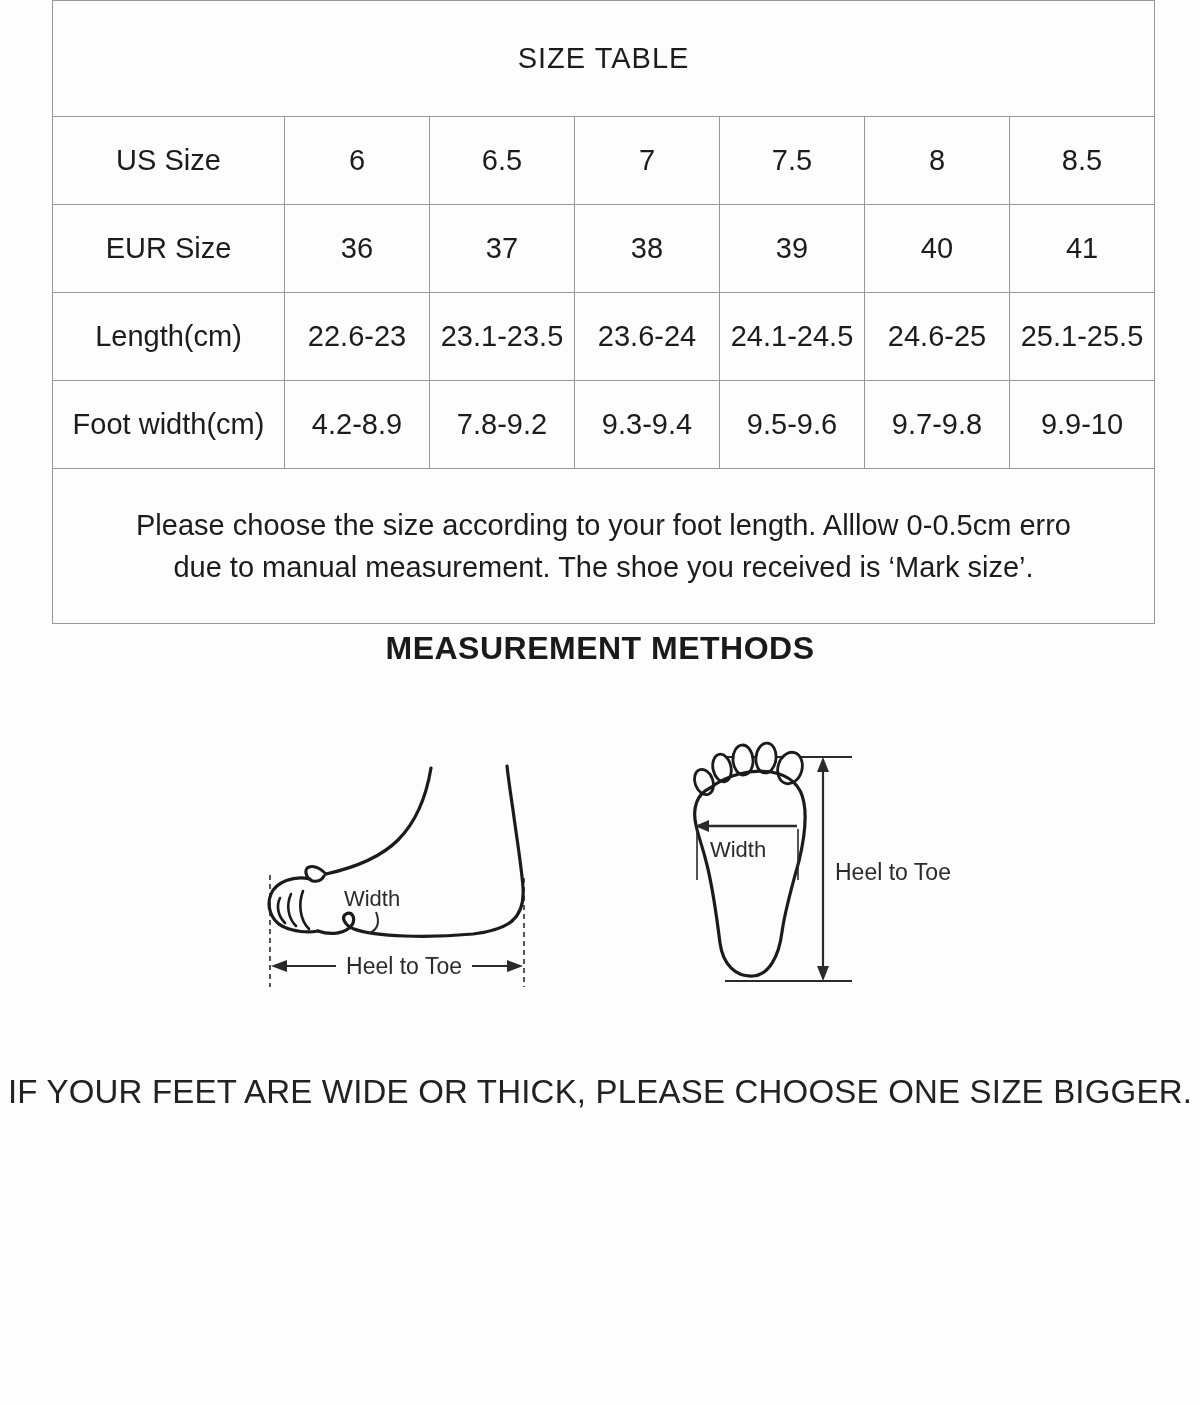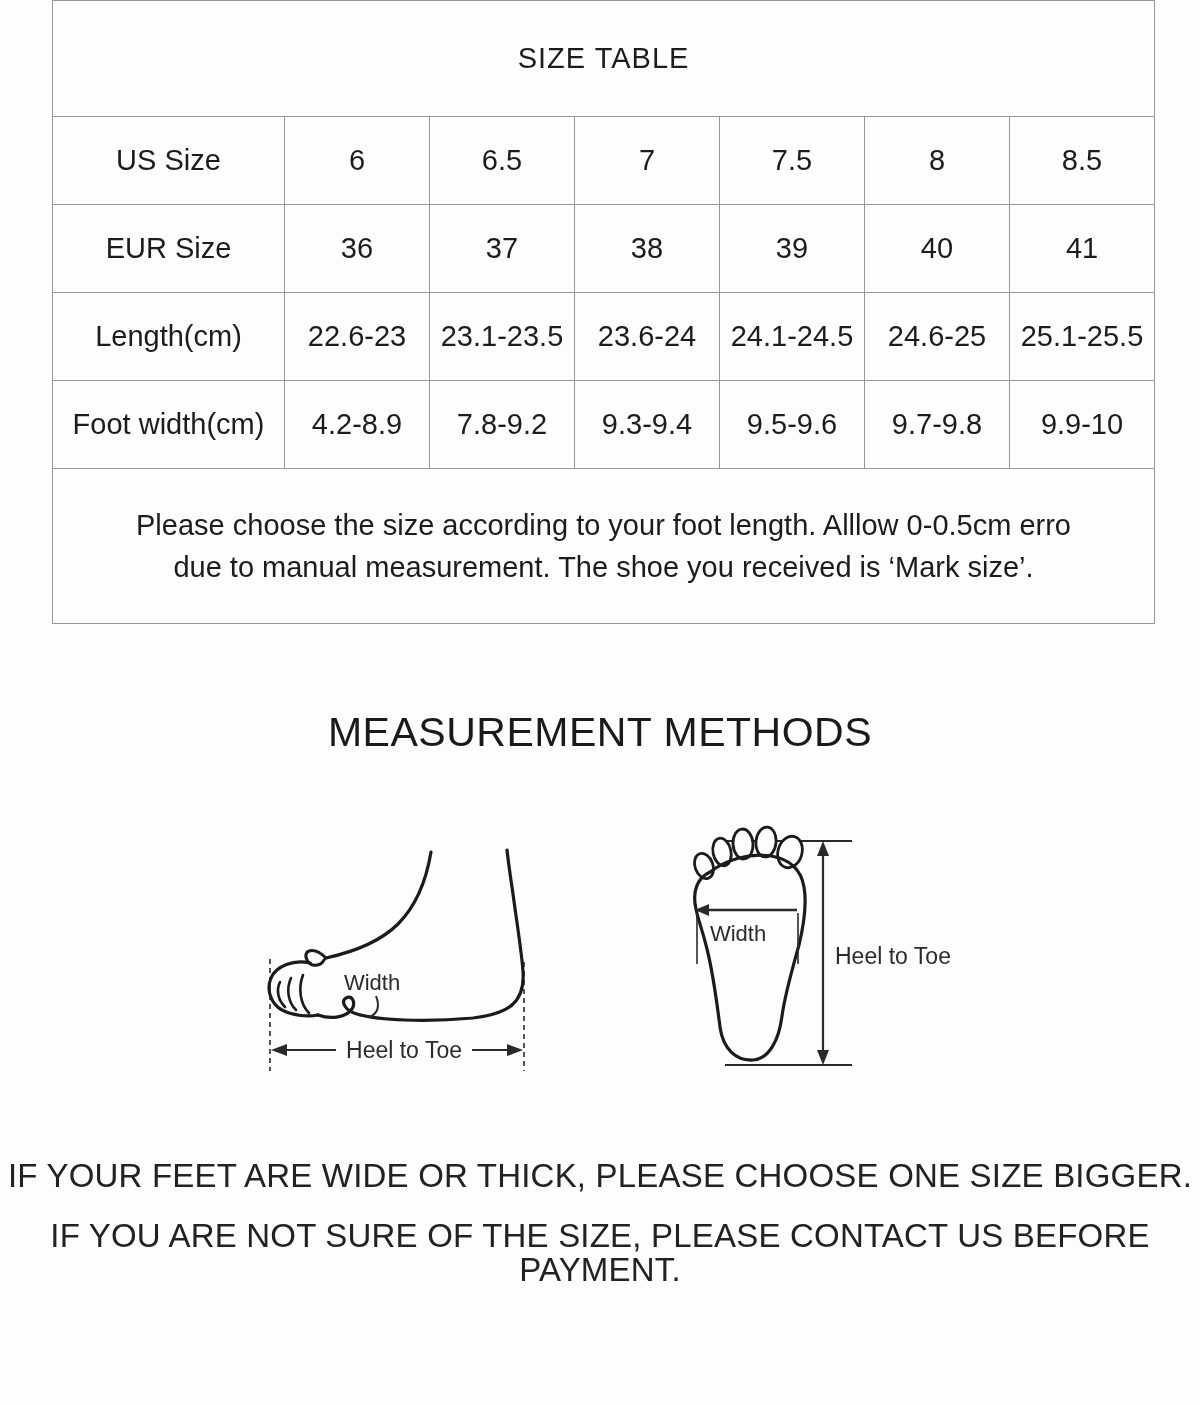--- a/index.html
+++ b/index.html
@@ -27,24 +27,23 @@
     color: #1c1c1c;
     overflow: hidden;
     white-space: nowrap;
   }
   td.title-cell { height: 116px; font-size: 43px; letter-spacing: 1px; }
   tr.data-row td { height: 88px; }
   td.note-cell { height: 155px; font-size: 29px; line-height: 42px; white-space: normal; margin-left: 28px; }
 
   
   .measure-heading {
-    margin-top: 84px;
     text-align: center;
-    font-size: 41px;
-    font-weight: normal;
+    font-size: 32px;
+    font-weight: bold;
     letter-spacing: 0.5px;
     line-height: 48px;
     color: #1a1a1a;
   }
   .diagrams {
     margin-top: 58px;
     margin-left: 258px;
     display: flex;
     gap: 148px;
     align-items: flex-start;
@@ -183,16 +182,15 @@
       <polygon class="dim-fill" points="15,96 29,90 29,102"></polygon>
       <line class="dim" x1="17" y1="99" x2="17" y2="150" stroke-width="1.6"></line>
       <line class="dim" x1="118" y1="99" x2="118" y2="150" stroke-width="1.6"></line>
       <text class="diagram-label" x="58" y="127" font-size="22" text-anchor="middle">Width</text>
       <text class="diagram-label" x="155" y="150" font-size="23" text-anchor="start">Heel to Toe</text>
     </svg>
   </div>
 
   <div class="footer">
     <div class="footer-line">IF YOUR FEET ARE WIDE OR THICK, PLEASE CHOOSE ONE SIZE BIGGER.</div>
-    <div class="footer-line">IF YOU ARE NOT SURE OF THE SIZE, PLEASE CONTACT US BEFORE PAYMENT.</div>
   </div>
 
 </div>
 
 </body></html>

